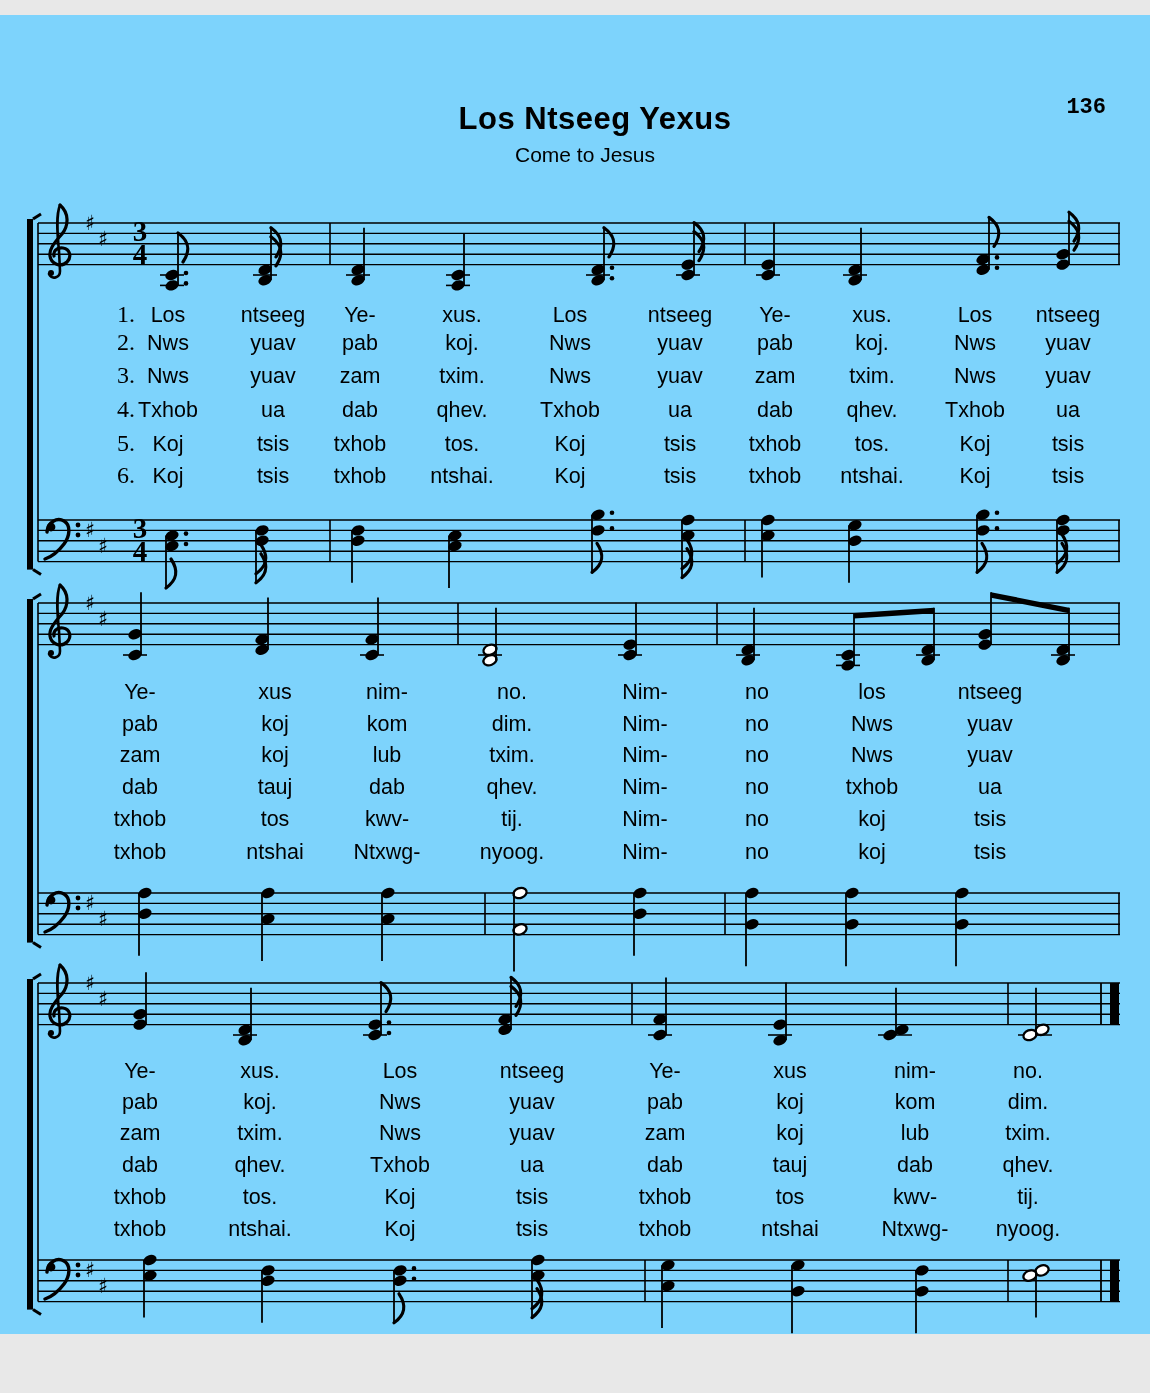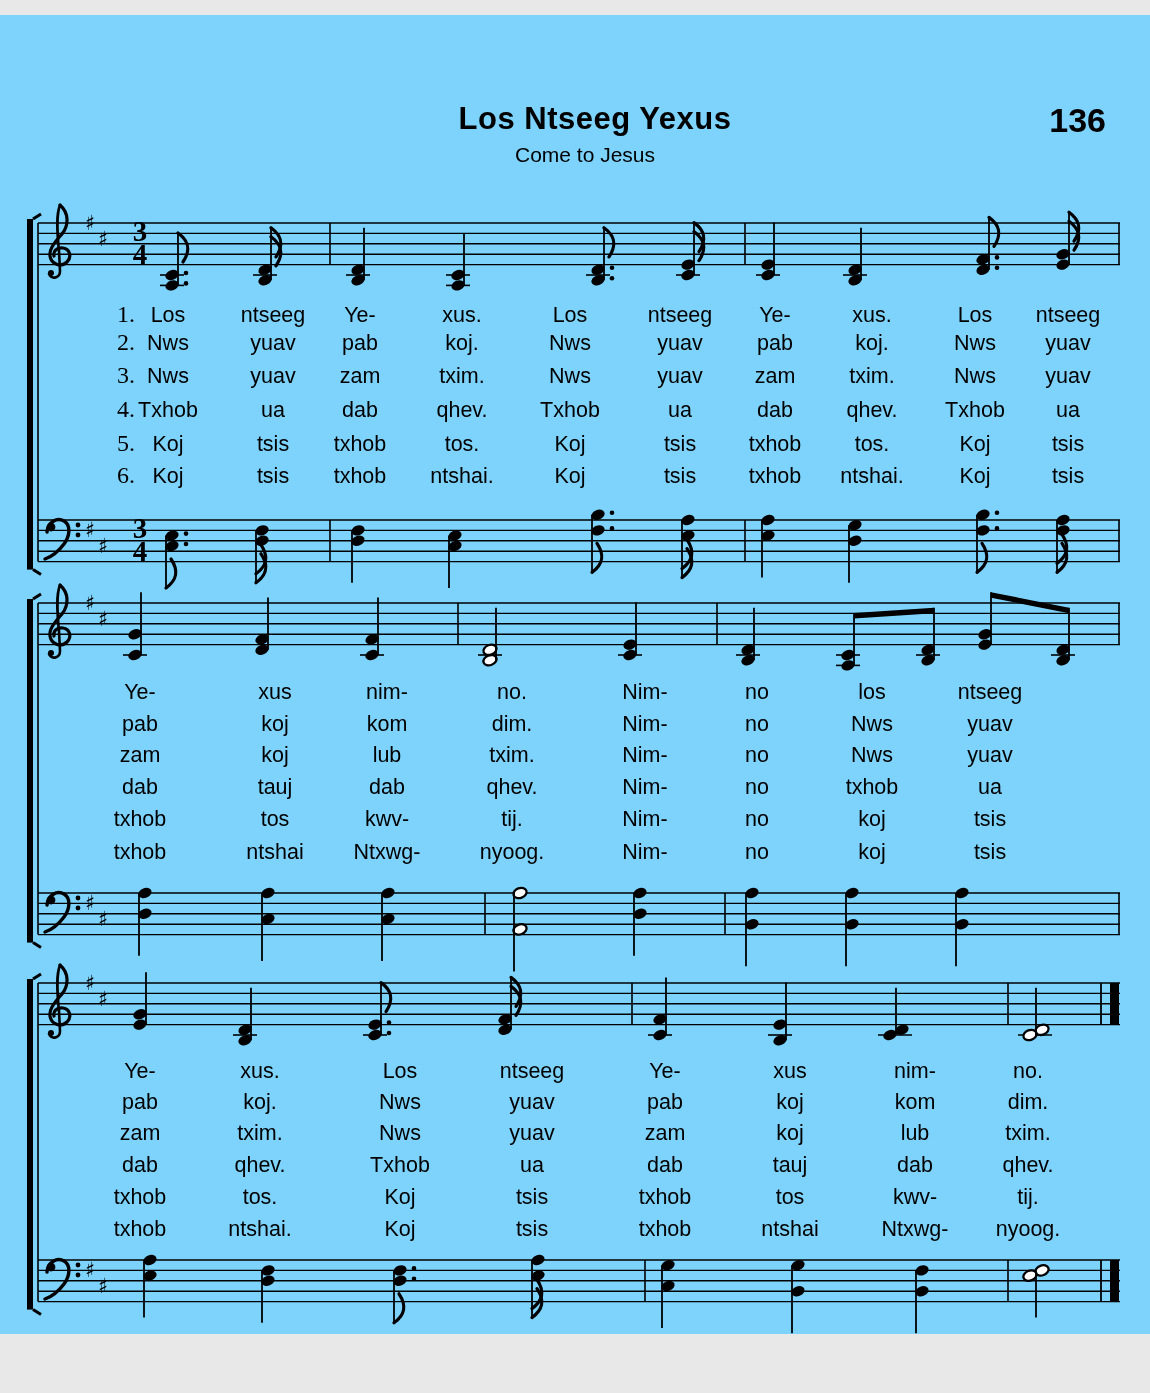--- a/index.html
+++ b/index.html
@@ -1,21 +1,21 @@
 <!DOCTYPE html>
 <html><head>
 <meta charset="utf-8">
 <style>
   html,body{margin:0;padding:0;background:#e8e8e8;}
   .page{position:relative;width:1150px;height:1319px;background:#7dd3fc;
         font-family:"Liberation Sans",sans-serif;color:#000;overflow:hidden;margin:15px auto;}
   .title{position:absolute;left:20px;top:86px;width:1150px;text-align:center;
          font-size:31px;font-weight:bold;letter-spacing:0.5px;}
-  .hymn-number{position:absolute;top:86px;right:44px;font-size:34px;font-weight:bold;
-         font-family:Liberation Sans, sans-serif;}
+  .hymn-number{position:absolute;top:80px;right:44px;font-size:22px;font-weight:bold;
+         font-family:Liberation Mono, monospace;}
   .subtitle{position:absolute;left:10px;top:128px;width:1150px;text-align:center;font-size:21px;}
   svg{position:absolute;left:0;top:0;}
 </style>
 </head>
 <body>
 
 <div class="page">
   <div class="title">Los Ntseeg Yexus</div>
   <div class="hymn-number">136</div>
   <div class="subtitle">Come to Jesus</div>

